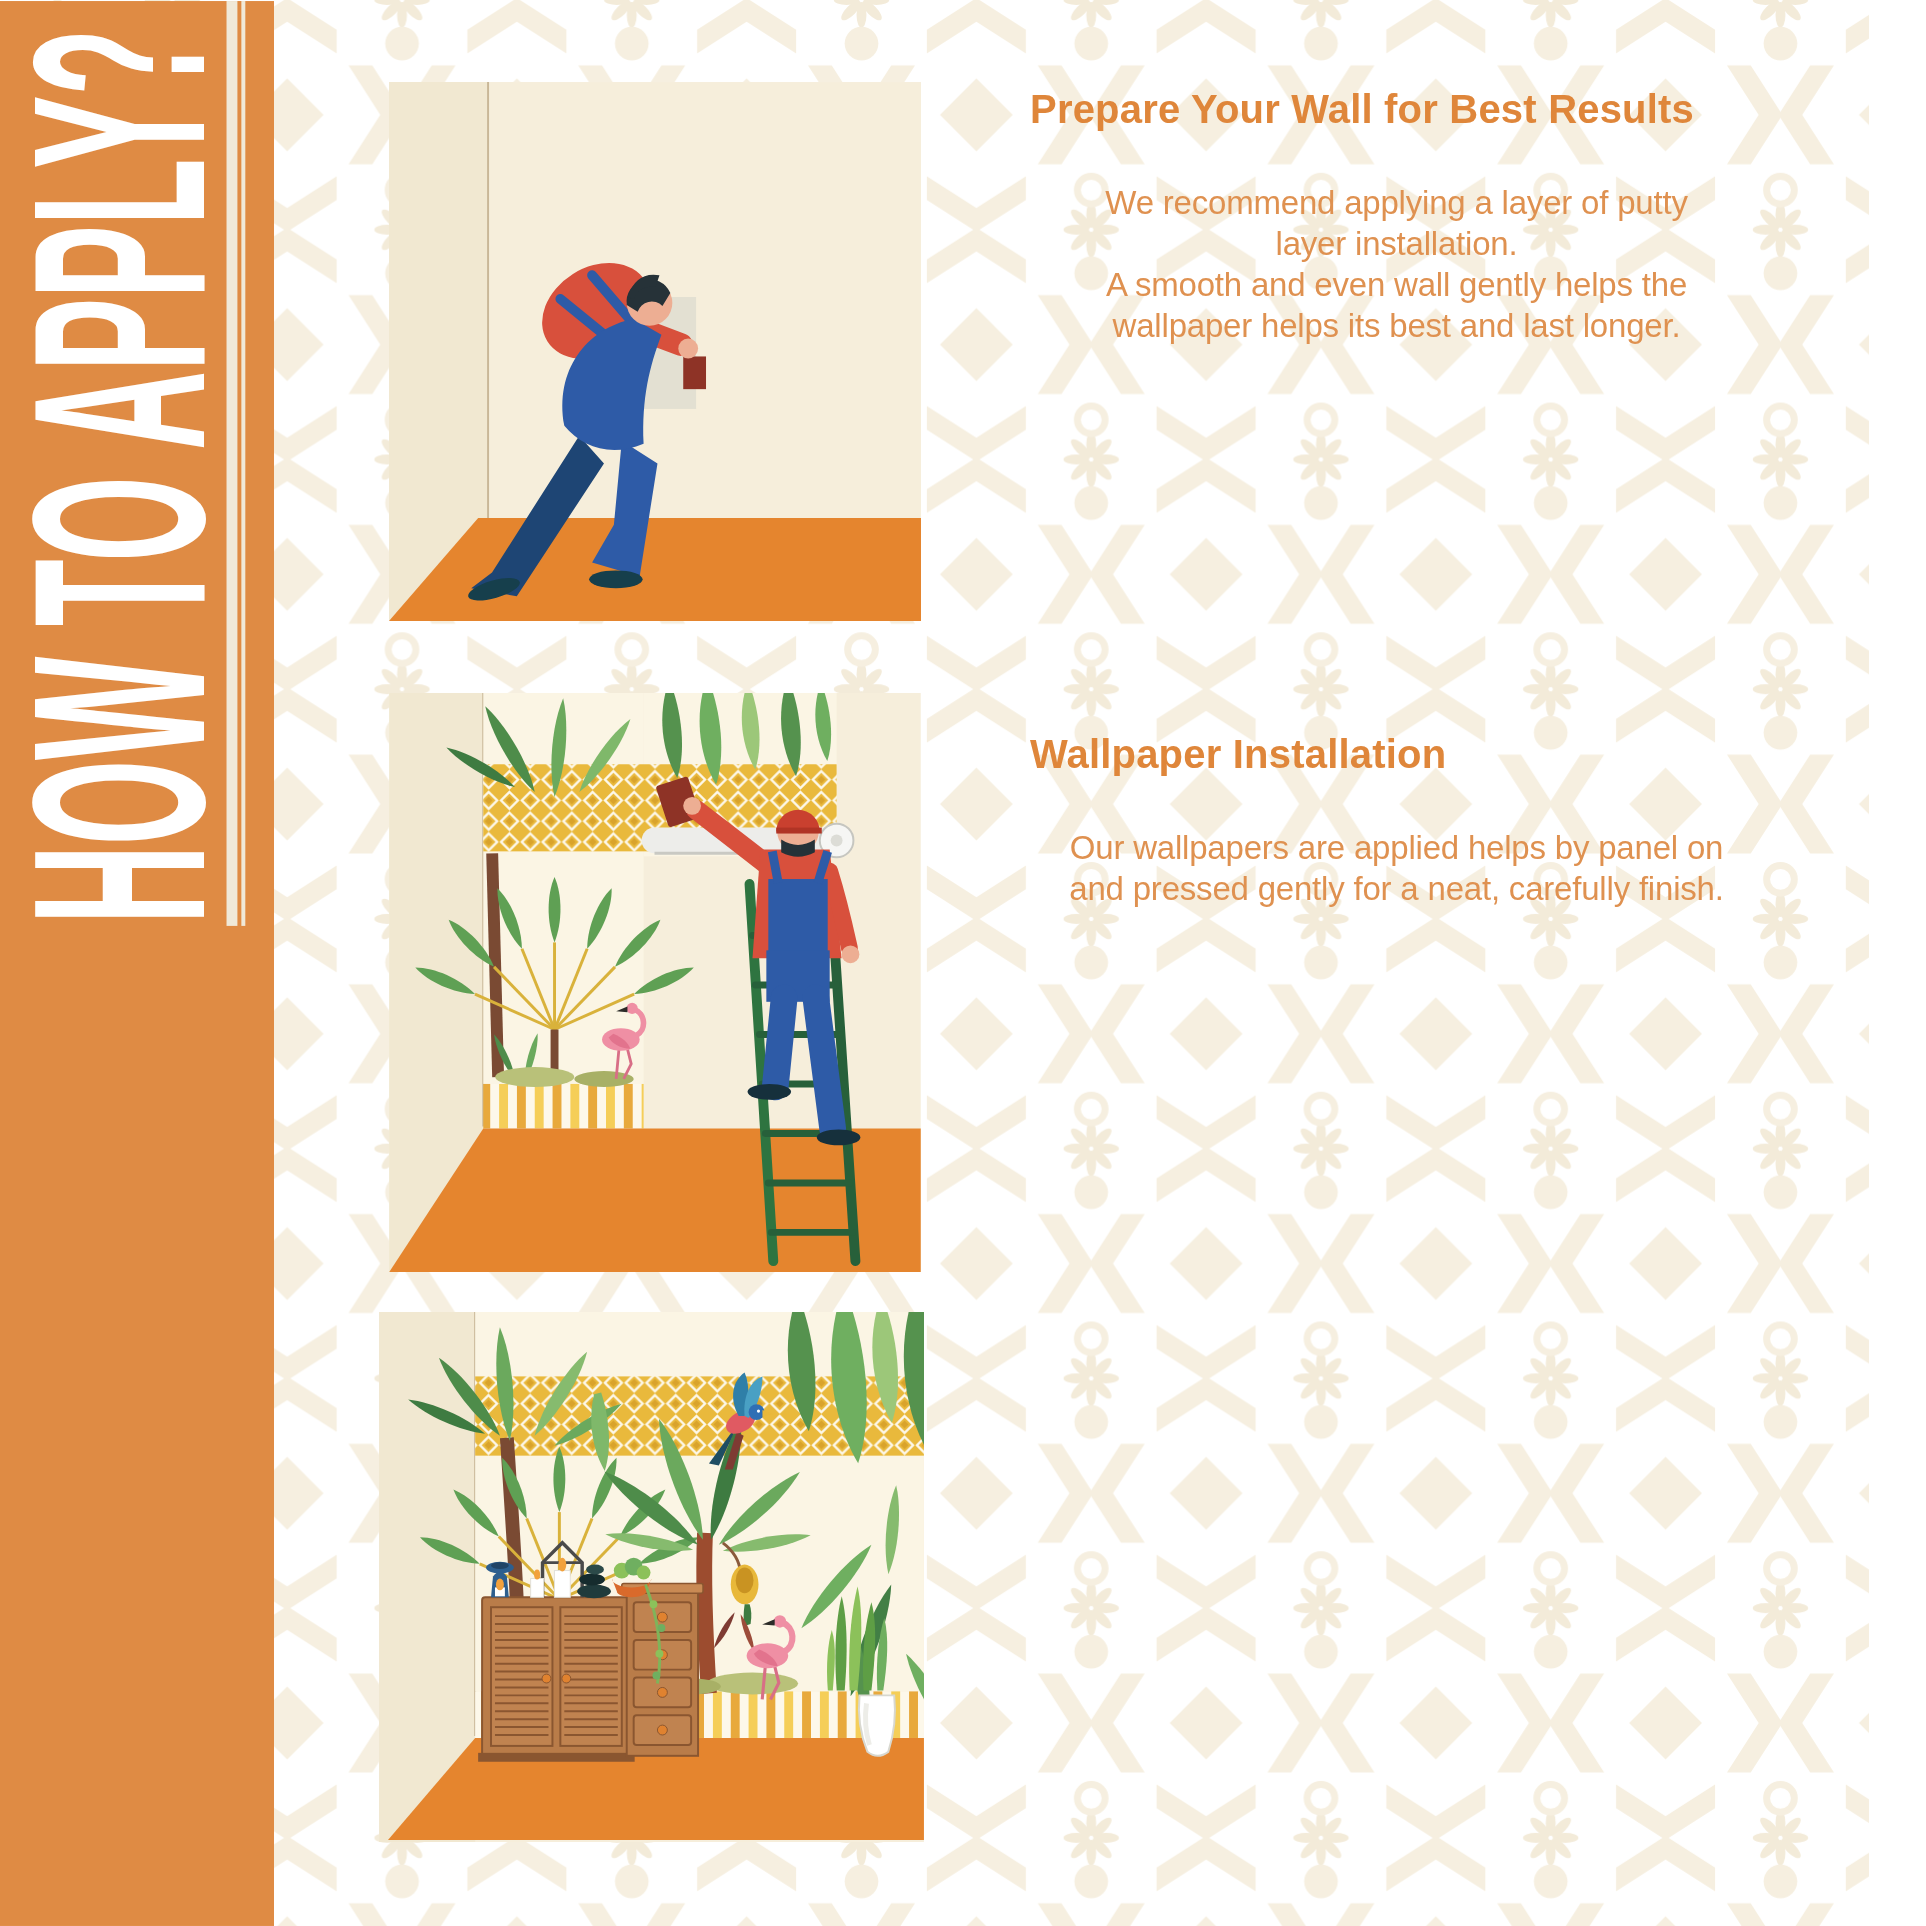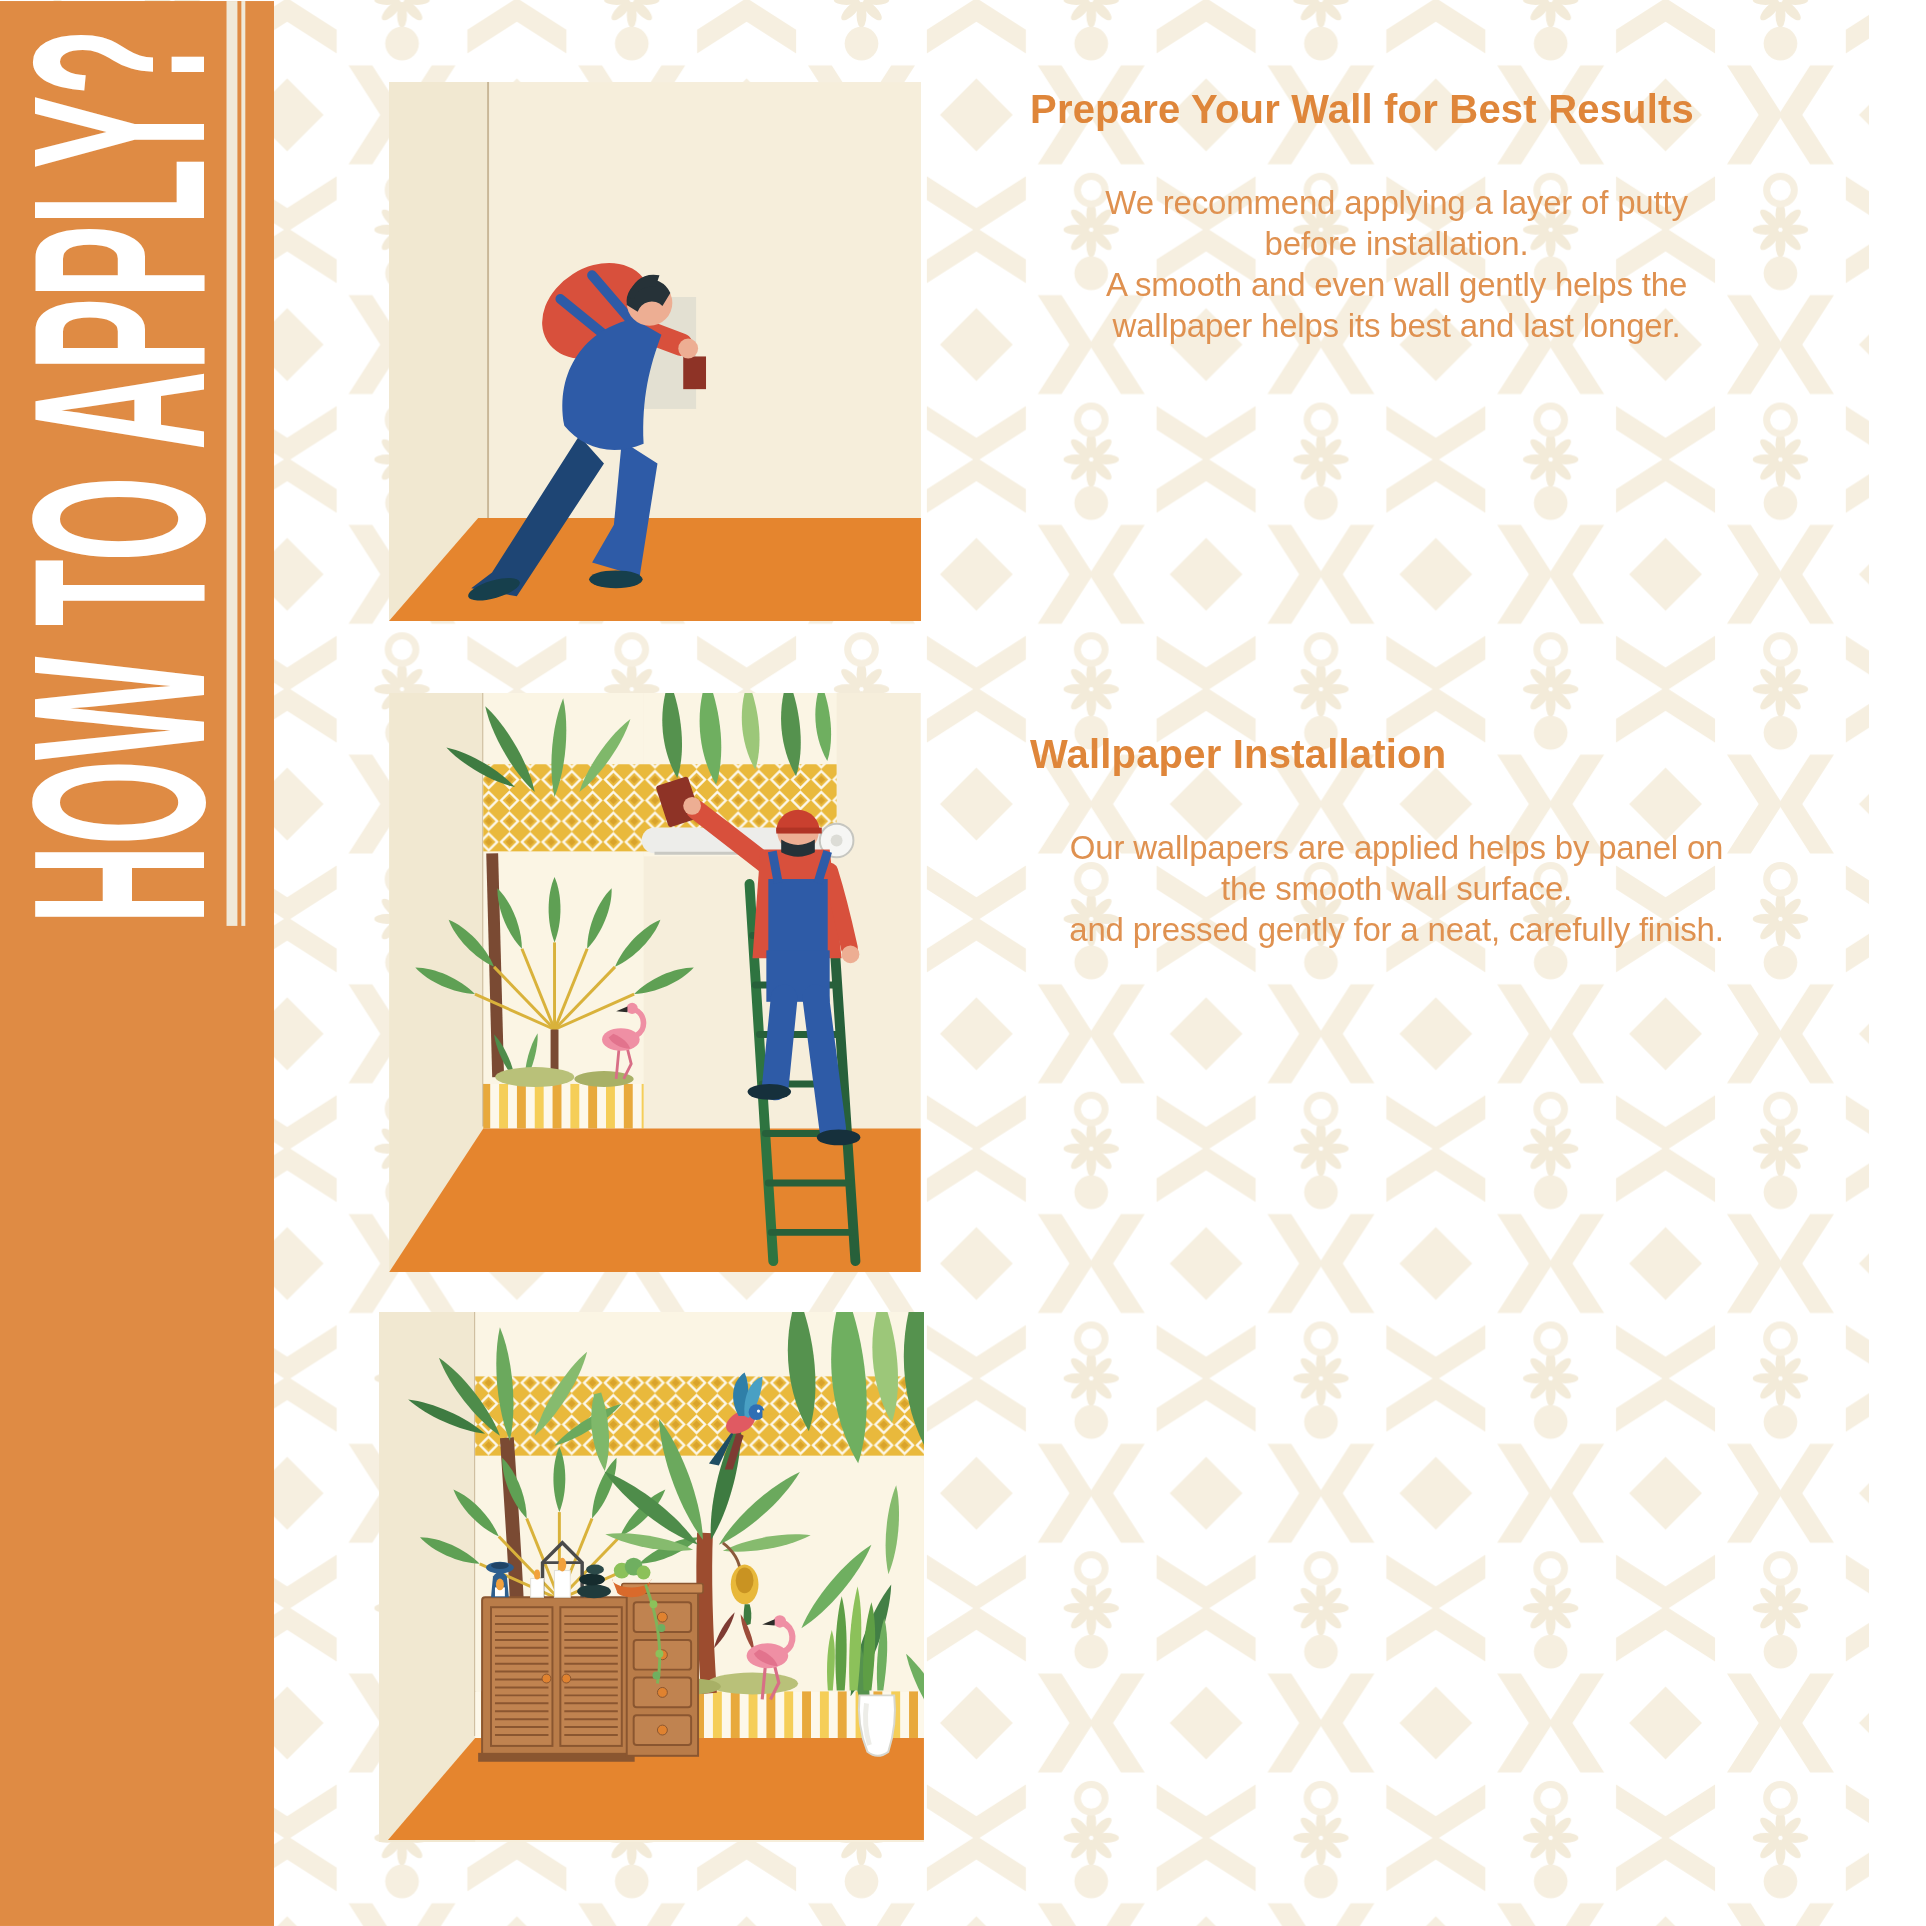--- a/index.html
+++ b/index.html
@@ -344,29 +344,28 @@
     <g>
       <path d="M868,1712 L903,1712 Q906,1742 897,1769 Q886,1777 876,1769 Q865,1742 868,1712 Z" fill="#FFFFFF" stroke="#D8D8D0" stroke-width="2"></path>
       <path d="M875,1720 Q872,1742 878,1762" stroke="#EDEDE8" stroke-width="5" fill="none"></path>
     </g>
   </svg>
 
   <div class="text-block" id="text1">
     <h2>Prepare Your Wall for Best Results</h2>
     <div class="body">
       <div>We recommend applying a layer of putty</div>
-      <div>before installation.</div>
+      <div>layer installation.</div>
       <div>A smooth and even wall gently helps the</div>
       <div>wallpaper helps its best and last longer.</div>
     </div>
   </div>
 
   <div class="text-block" id="text2">
     <h2>Wallpaper Installation</h2>
     <div class="body">
       <div>Our wallpapers are applied helps by panel on</div>
-      <div>the smooth wall surface.</div>
       <div>and pressed gently for a neat, carefully finish.</div>
     </div>
   </div>
 
 </div>
 
 
 </body></html>

